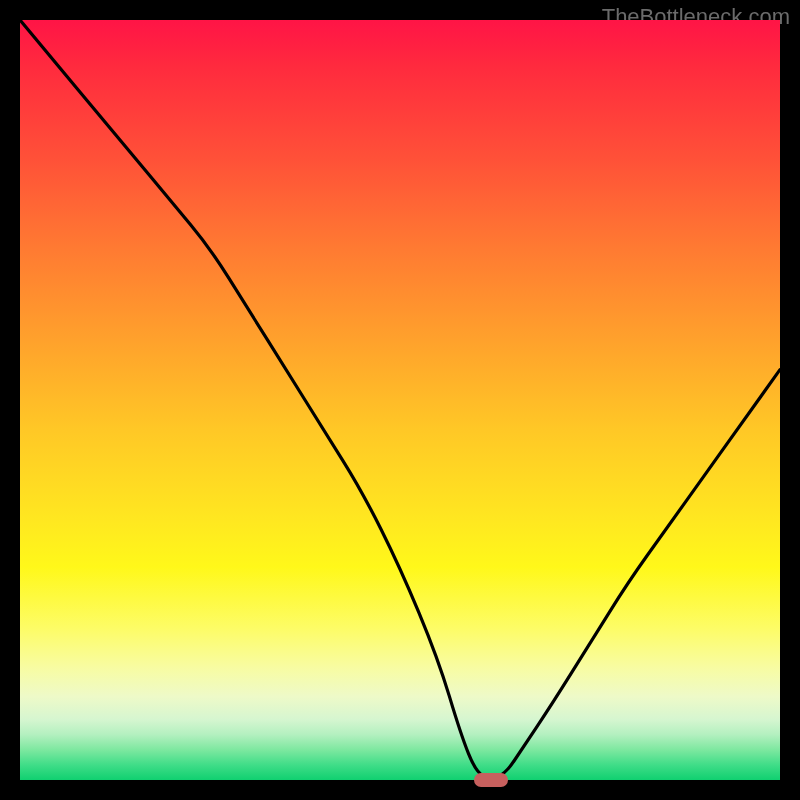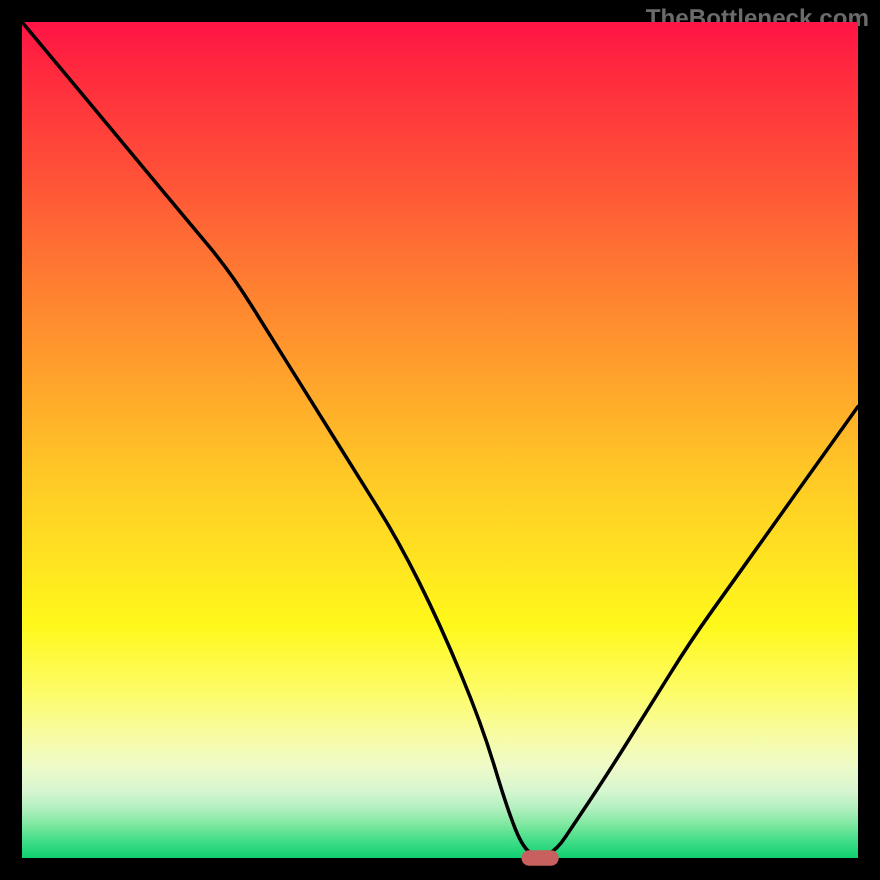--- a/index.html
+++ b/index.html
@@ -39,21 +39,21 @@
       #7ee8a0 96%,
       #40dd88 98%,
       #10d070 100%);
   }
   .watermark {
     position: absolute;
     top: 4px;
     right: 10px;
     font-family: Arial, Helvetica, sans-serif;
     font-size: 22px;
-    font-weight: bold;
+    font-weight: normal;
     color: #6b6b6b;
     user-select: none;
   }
   svg.curve {
     position: absolute;
     left: 0;
     top: 0;
     width: 760px;
     height: 760px;
   }

